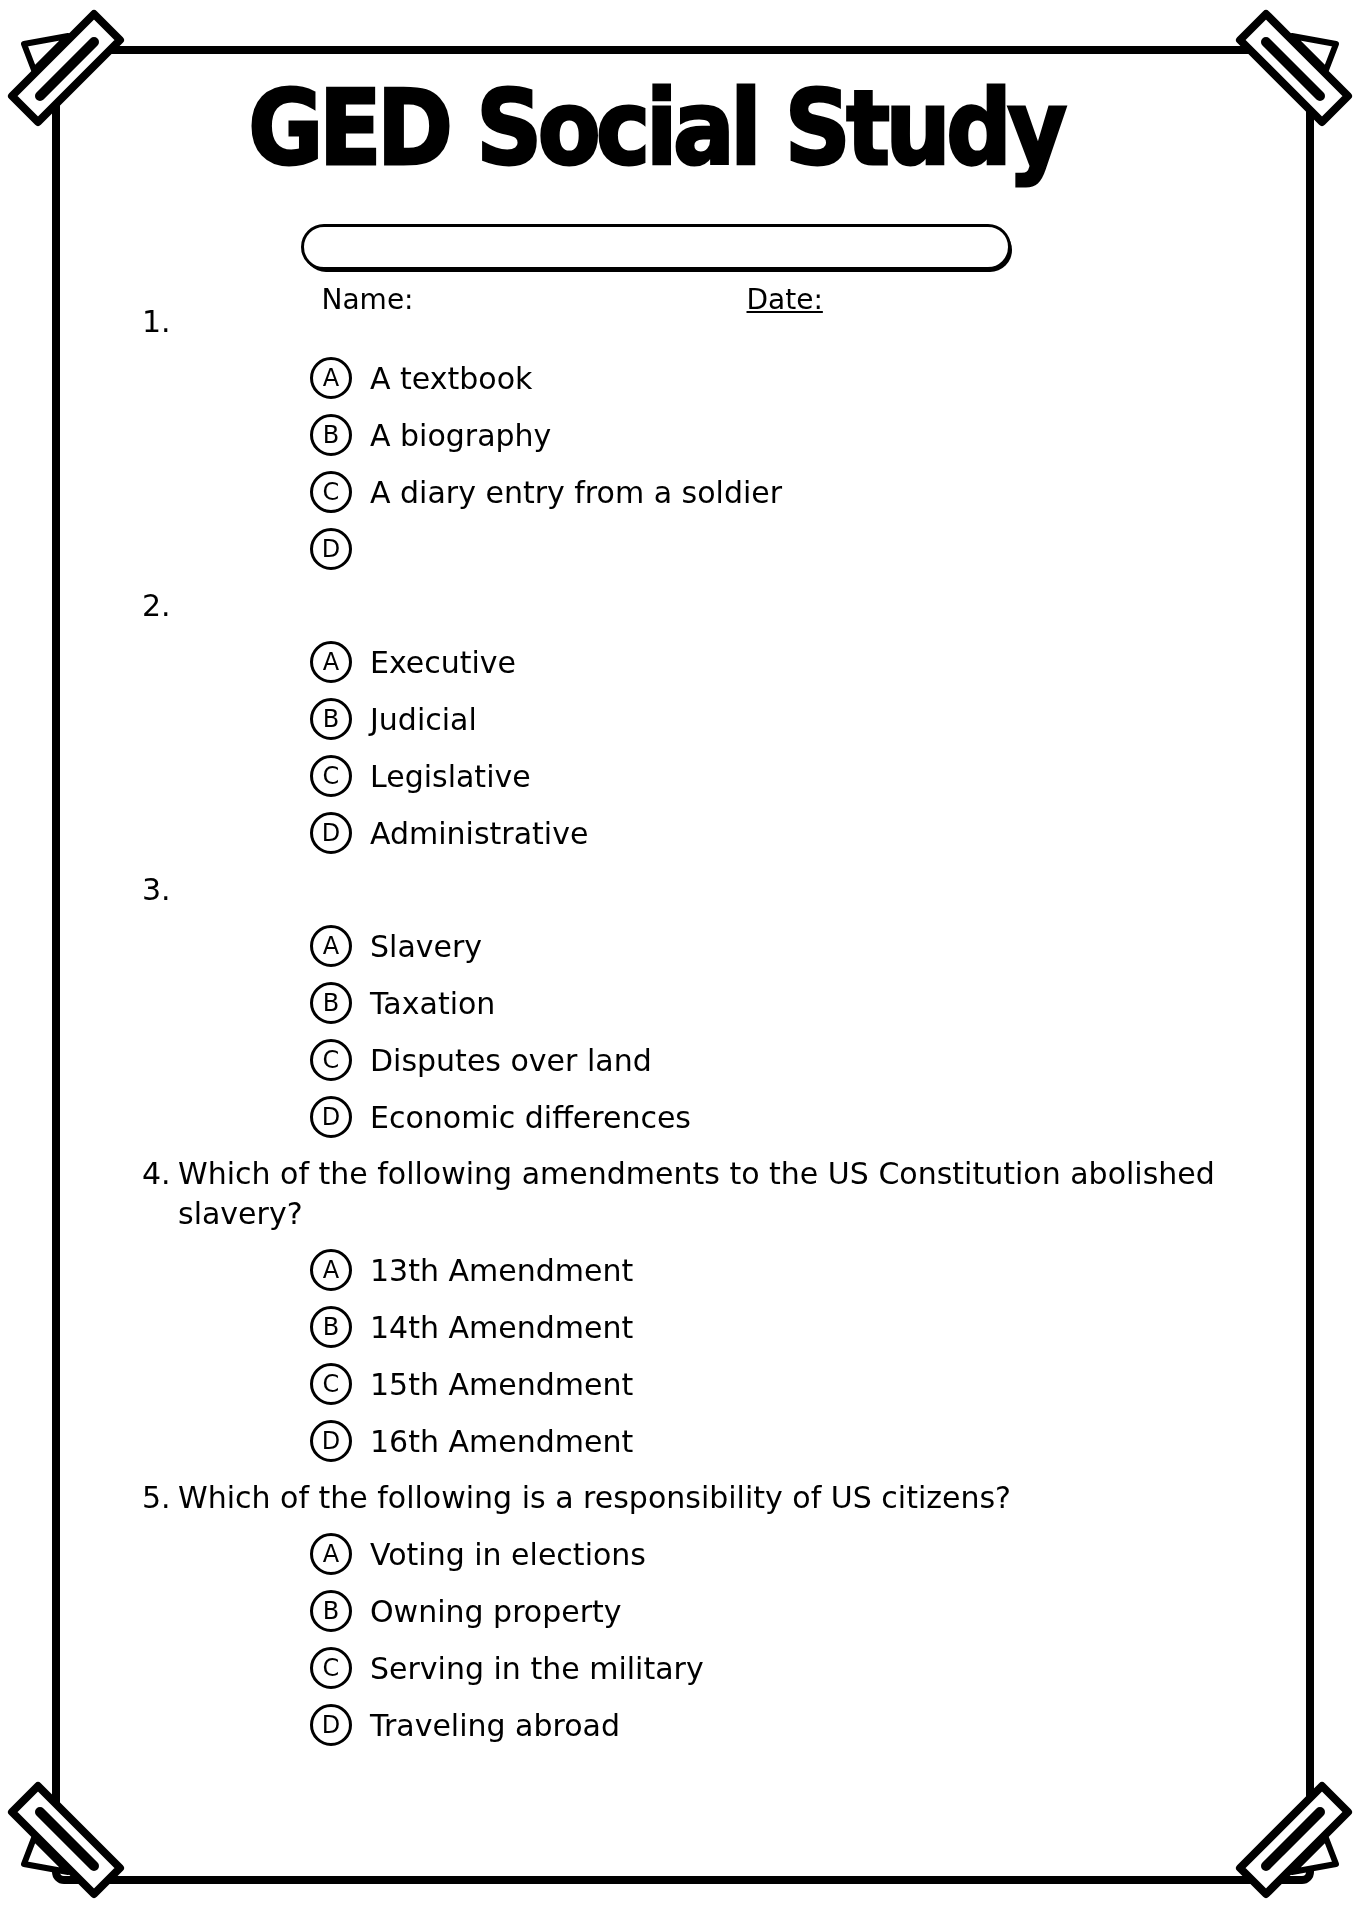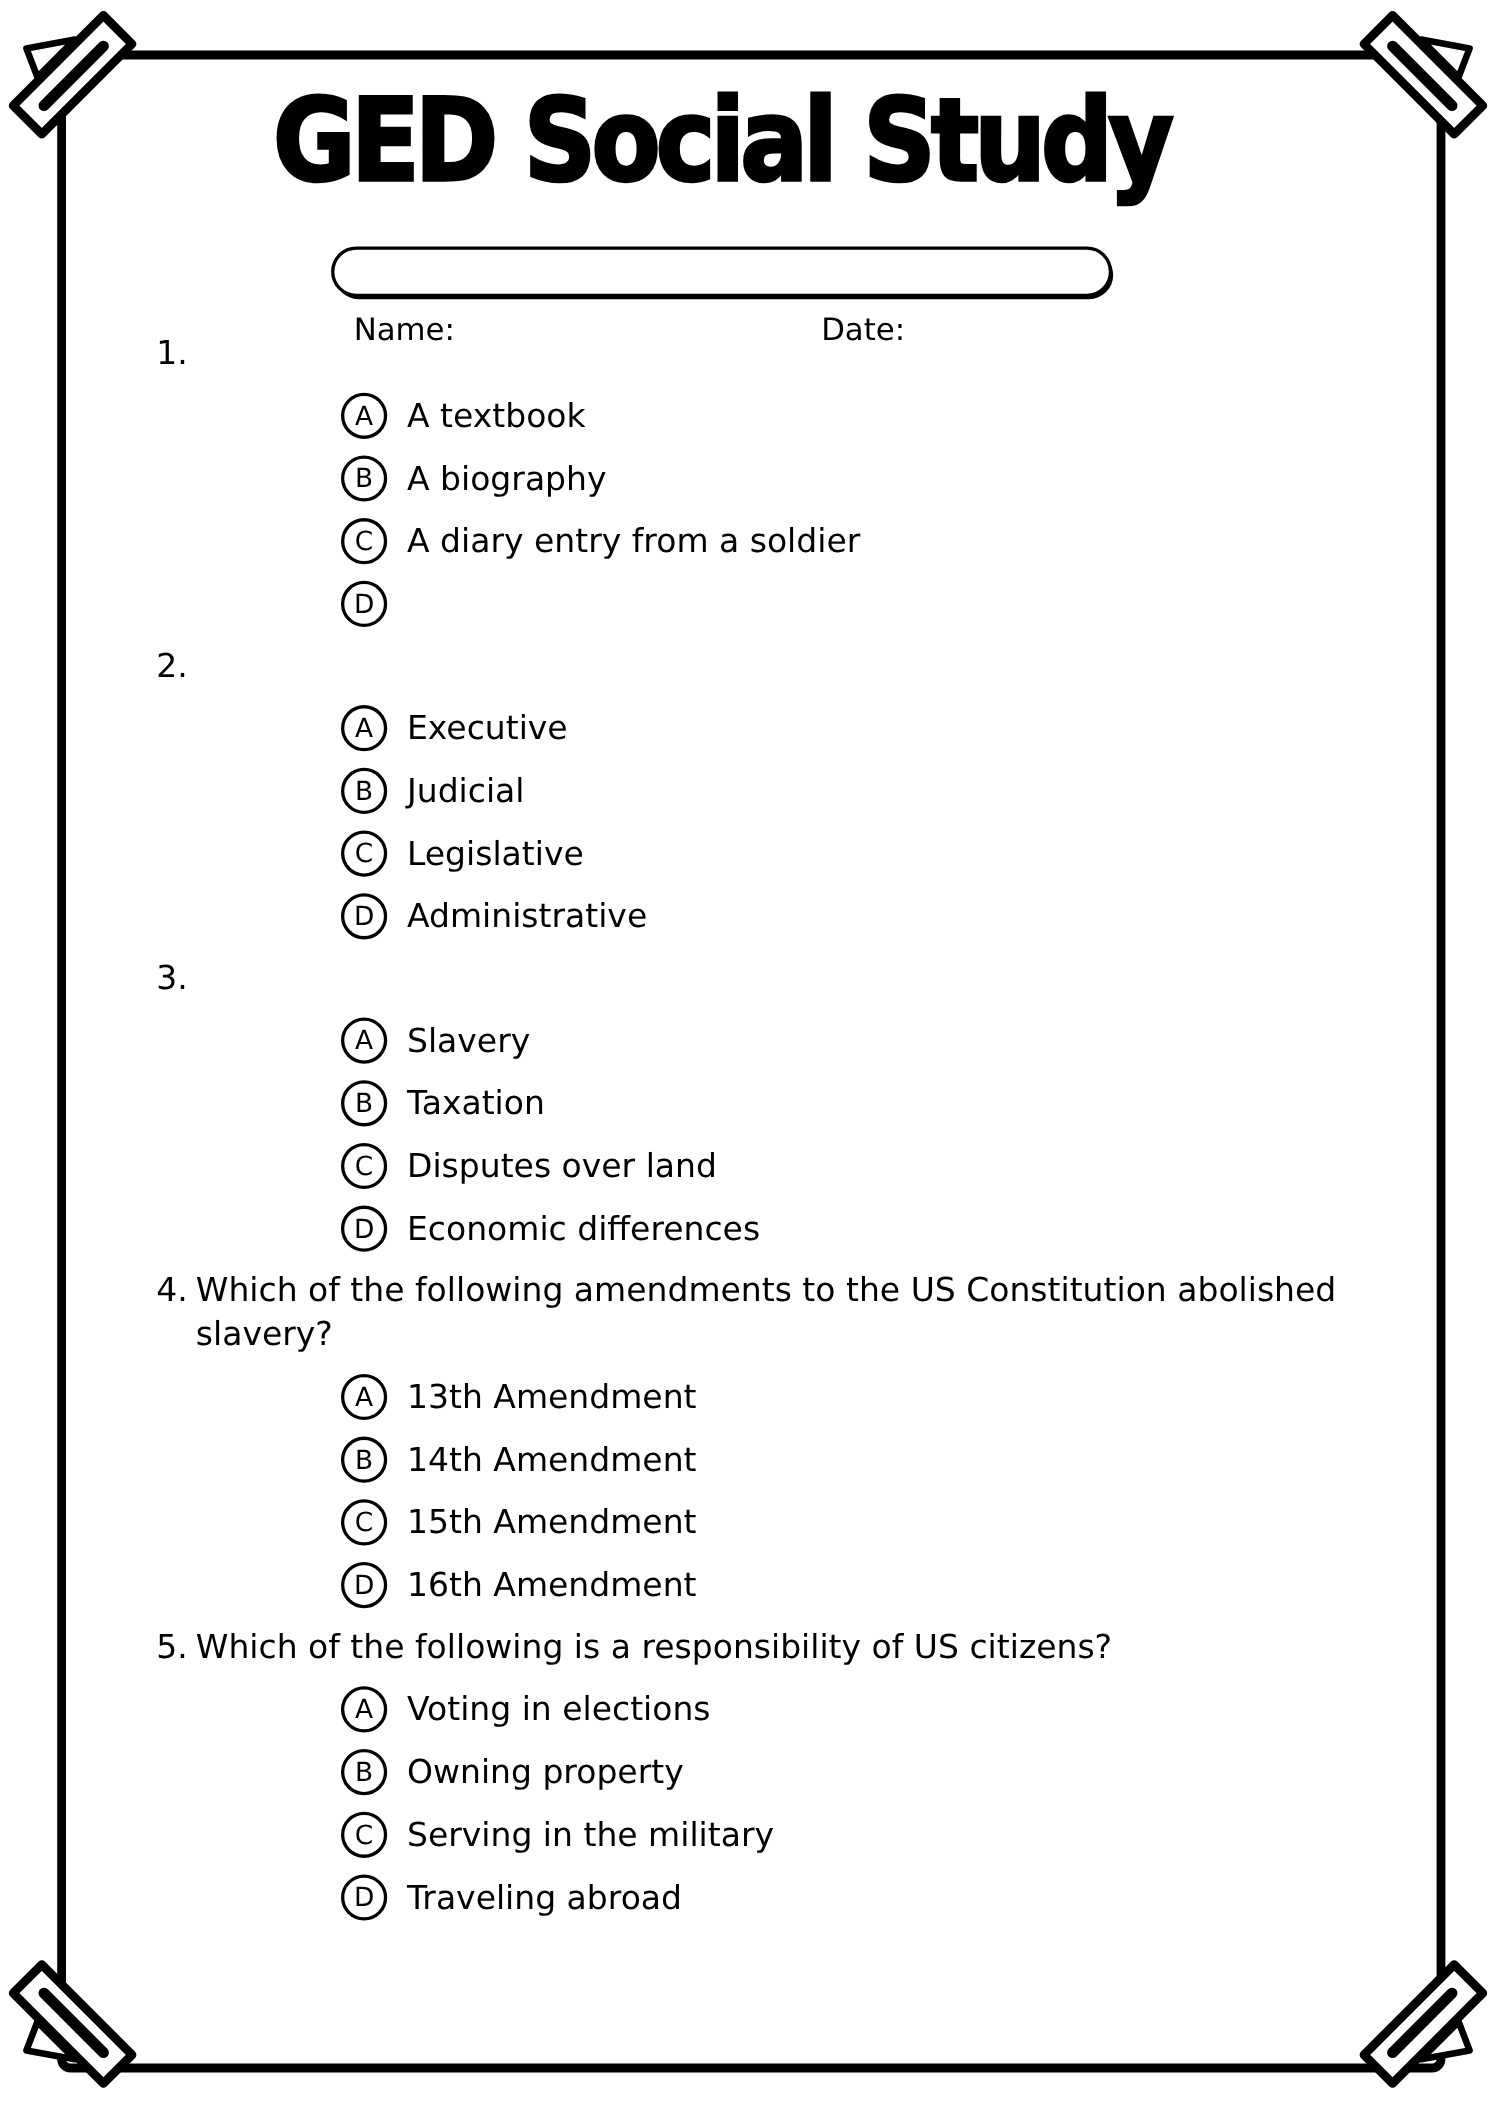--- a/index.html
+++ b/index.html
@@ -47,21 +47,21 @@
     margin:38px auto 0 auto;
     border:3px solid var(--ink);
     border-radius:24px;
     box-sizing:border-box;
     box-shadow:2px 3px 0 -1px var(--ink);
     background:var(--paper);
     font-size:28px;
   }
   .namebox .label{position:absolute;top:20px;margin-top:36px;}
   .namebox .name-l{left:18px;}
-  .namebox .date-l{left:443px;}
+  .namebox .date-l{left:443px;text-decoration:underline;}
   .namebox .blank{position:absolute;top:4px;height:36px;}
   .namebox .name-b{left:110px;width:320px;}
   .namebox .date-b{left:520px;width:170px;}
   .instruction{
     margin:8px 0 0 0;
     text-align:center;
     font-size:35px;font-weight:bold;
     letter-spacing:0.5px;
   }
   .questions{

